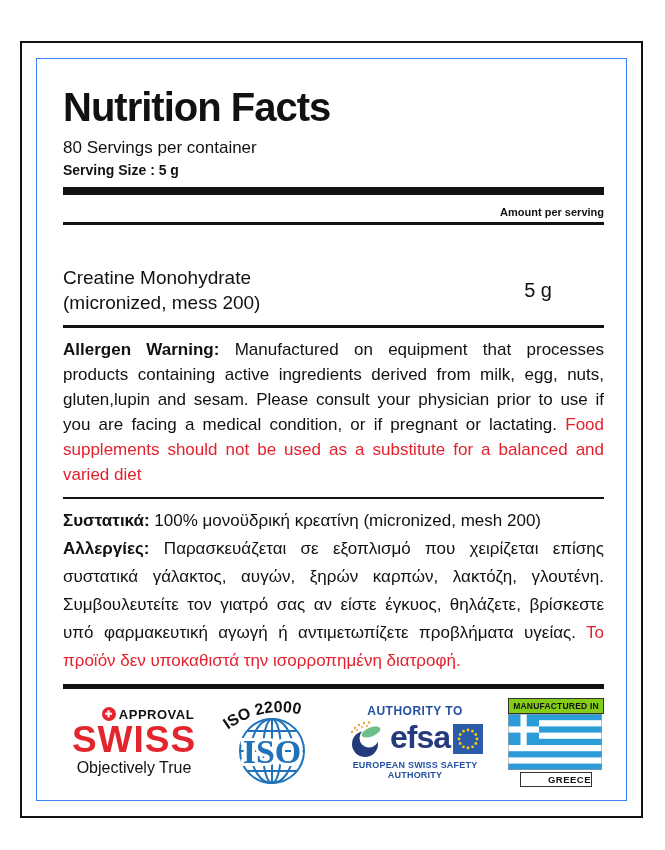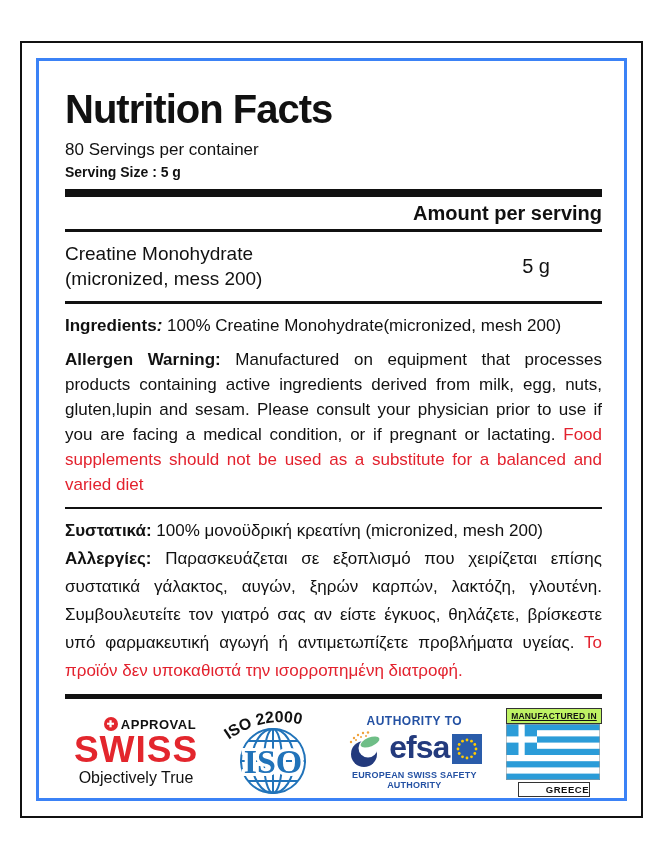--- a/index.html
+++ b/index.html
@@ -14,47 +14,48 @@
     position: absolute;
     left: 20px; top: 41px;
     width: 623px; height: 777px;
     border: 2px solid #111;
     background: #fff;
   }
   .inner-frame {
     position: absolute;
     left: 14px; top: 15px;
     right: 14px; bottom: 15px;
-    border: 3px solid #3b82f6;
+    border: 1px solid #3b82f6;
     padding: 26px 22px 0 26px;
     overflow: hidden;
   }
   .title {
     font-size: 40px;
     font-weight: bold;
     letter-spacing: -1px;
     line-height: 44px;
     margin-bottom: 8px;
   }
   .servings-line { font-size: 17px; line-height: 22px; }
   .serving-size-line { font-size: 14px; font-weight: bold; line-height: 22px; }
   .bar-thick { height: 8px; background: #111; margin-top: 6px; }
   .amount-line {
     text-align: right;
     font-weight: bold;
-    font-size: 20px;
-    padding: 5px 0 4px 0;
+    font-size: 11px;
+    padding: 11px 0 4px 0;
   }
   .rule { height: 3px; background: #111; }
   .rule-thin { height: 2px; background: #111; }
   .nutrient-row {
     display: flex;
     justify-content: space-between;
     align-items: center;
-    padding: 9px 0 10px 0;
+    padding: 1px 0 10px 0;
+    margin-top: 39px;
   }
   .nutrient-name { font-size: 19px; line-height: 25px; }
   .nutrient-amount { font-size: 20px; padding-right: 52px; }
   .para {
     font-size: 17px;
     line-height: 25px;
     text-align: justify;
     margin-top: 9px;
   }
   .para-greek {
@@ -107,21 +108,21 @@
   .efsa-mid { display: flex; align-items: center; justify-content: center; gap: 3px; height: 42px; }
   .efsa-name {
     color: #233a7d; font-weight: bold; font-size: 32px;
     letter-spacing: -1px; line-height: 32px; padding-bottom: 4px;
   }
   .efsa-sub { color: #2451a3; font-weight: bold; font-size: 9px; letter-spacing: 0.2px; }
   
   .greece { width: 96px; font-weight: bold; text-align: center; }
   .greece-header {
     border: 1px solid #333; font-size: 8.5px; letter-spacing: 0.2px;
-    padding: 2px 0; background: #bef264; text-decoration: underline;
+    padding: 2px 0; background: #84cc16;
   }
   .greece svg { display: block; }
   .greece-footer-wrap { padding: 2px 12px 0 12px; }
   .greece-footer {
     border: 1px solid #333; font-size: 9.5px; letter-spacing: 0.5px;
     padding: 1px 0; background: #fff; text-align: right;
   }
 </style>
 </head>
 <body>
@@ -139,21 +140,20 @@
 
     <div class="nutrient-row">
       <div class="nutrient-name">
         <div>Creatine Monohydrate</div>
         <div>(micronized, mess 200)</div>
       </div>
       <div class="nutrient-amount">5 g</div>
     </div>
     <div class="rule"></div>
 
-    <p class="para"><span class="b">Ingredients</span><span class="bi">:</span><span> 100% Creatine Monohydrate(micronized, mesh 200)</span></p>
 
     <p class="para"><span class="b">Allergen Warning:</span><span> Manufactured on equipment that processes products containing active ingredients derived from milk, egg, nuts, gluten,lupin and sesam. Please consult your physician prior to use if you are facing a medical condition, or if pregnant or lactating. </span><span class="red">Food supplements should not be used as a substitute for a balanced and varied diet</span></p>
 
     <div class="gap10"></div>
     <div class="rule-thin"></div>
 
     <p class="para-greek"><span class="b">Συστατικά:</span><span> 100% μονοϋδρική κρεατίνη (micronized, mesh 200)</span><br><span class="b">Αλλεργίες:</span><span> Παρασκευάζεται σε εξοπλισμό που χειρίζεται επίσης συστατικά γάλακτος, αυγών, ξηρών καρπών, λακτόζη, γλουτένη. Συμβουλευτείτε τον γιατρό σας αν είστε έγκυος, θηλάζετε, βρίσκεστε υπό φαρμακευτική αγωγή ή αντιμετωπίζετε προβλήματα υγείας. </span><span class="red">Το προϊόν δεν υποκαθιστά την ισορροπημένη διατροφή.</span></p>
 
     <div class="bar-logos"></div>
 

